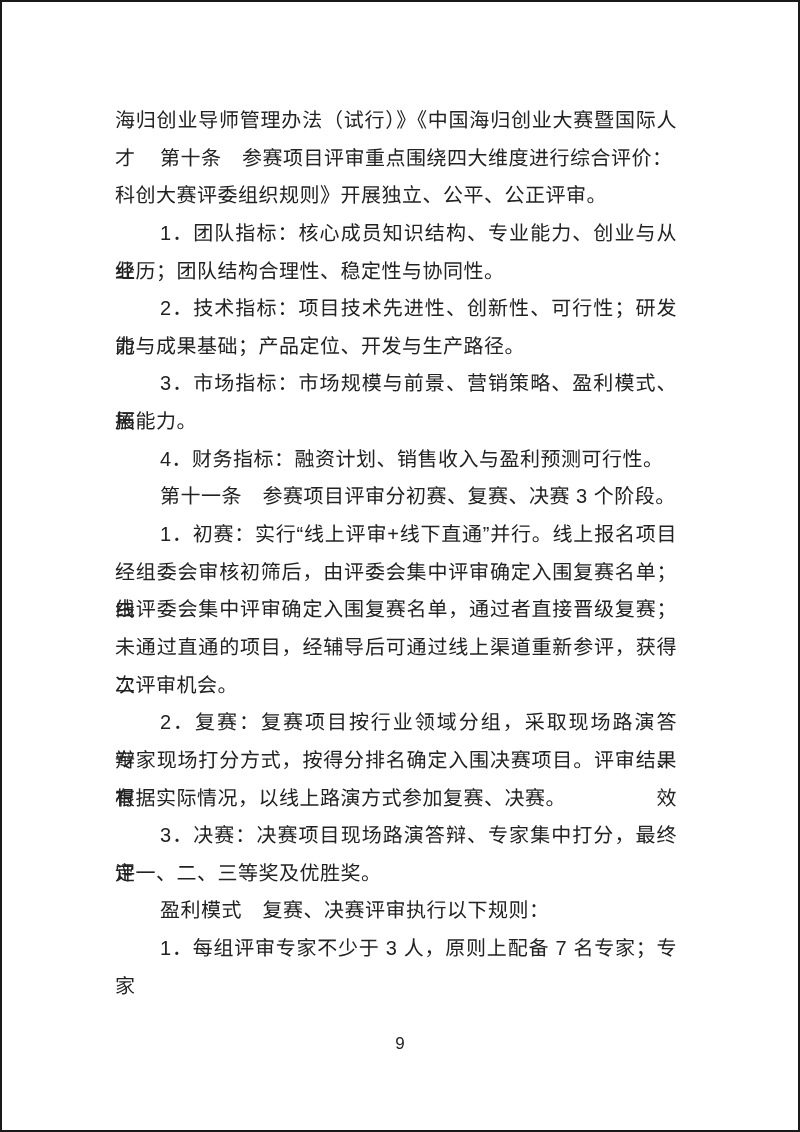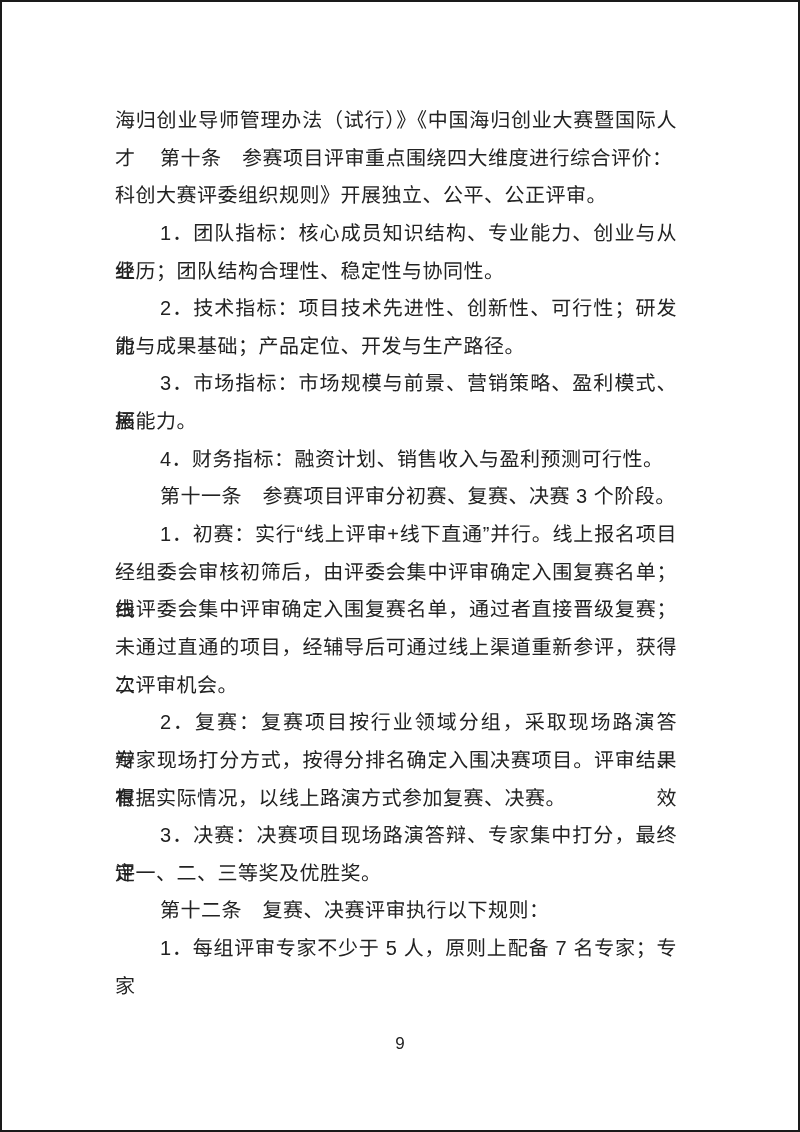--- a/index.html
+++ b/index.html
@@ -69,17 +69,17 @@
     <div class="line indent stretch">1．初赛：实行“线上评审+线下直通”并行。线上报名项目</div>
     <div class="line stretch">经组委会审核初筛后，由评委会集中评审确定入围复赛名单；线</div>
     <div class="line stretch">由评委会集中评审确定入围复赛名单，通过者直接晋级复赛；</div>
     <div class="line stretch">未通过直通的项目，经辅导后可通过线上渠道重新参评，获得二</div>
     <div class="line">次评审机会。</div>
     <div class="line indent stretch">2．复赛：复赛项目按行业领域分组，采取现场路演答辩、</div>
     <div class="line stretch">专家现场打分方式，按得分排名确定入围决赛项目。评审结果有效</div>
     <div class="line">根据实际情况，以线上路演方式参加复赛、决赛。</div>
     <div class="line indent stretch">3．决赛：决赛项目现场路演答辩、专家集中打分，最终评</div>
     <div class="line">定一、二、三等奖及优胜奖。</div>
-    <div class="line indent">第十二条　复赛、决赛评审执行以下规则：</div>
-    <div class="line indent stretch">1．每组评审专家不少于 5 人，原则上配备 7 名专家；专家</div>
+    <div class="line indent">盈利模式　复赛、决赛评审执行以下规则：</div>
+    <div class="line indent stretch">1．每组评审专家不少于 3 人，原则上配备 7 名专家；专家</div>
   </div>
   <div class="page-number">9</div>
 </div>
 
 </body></html>

